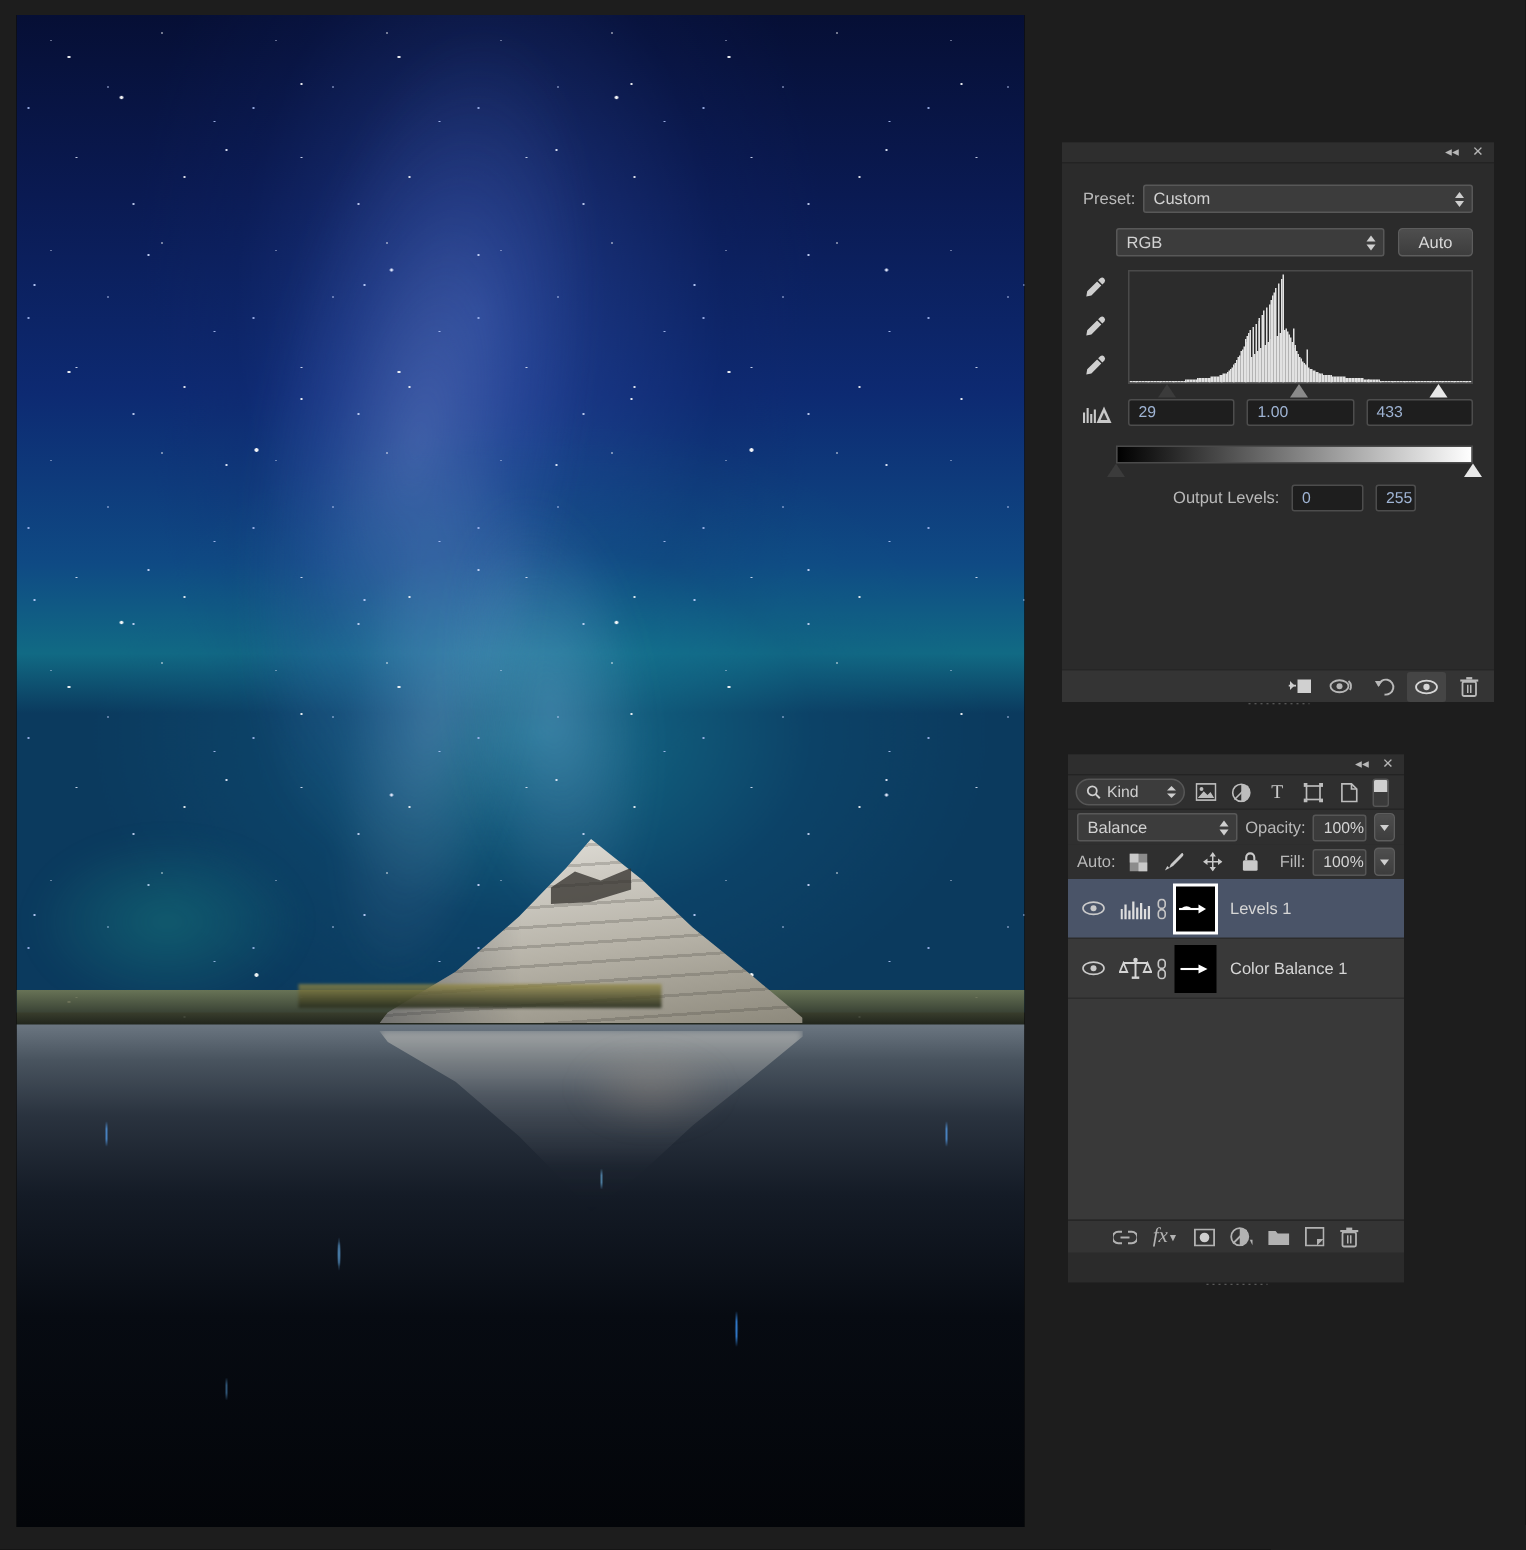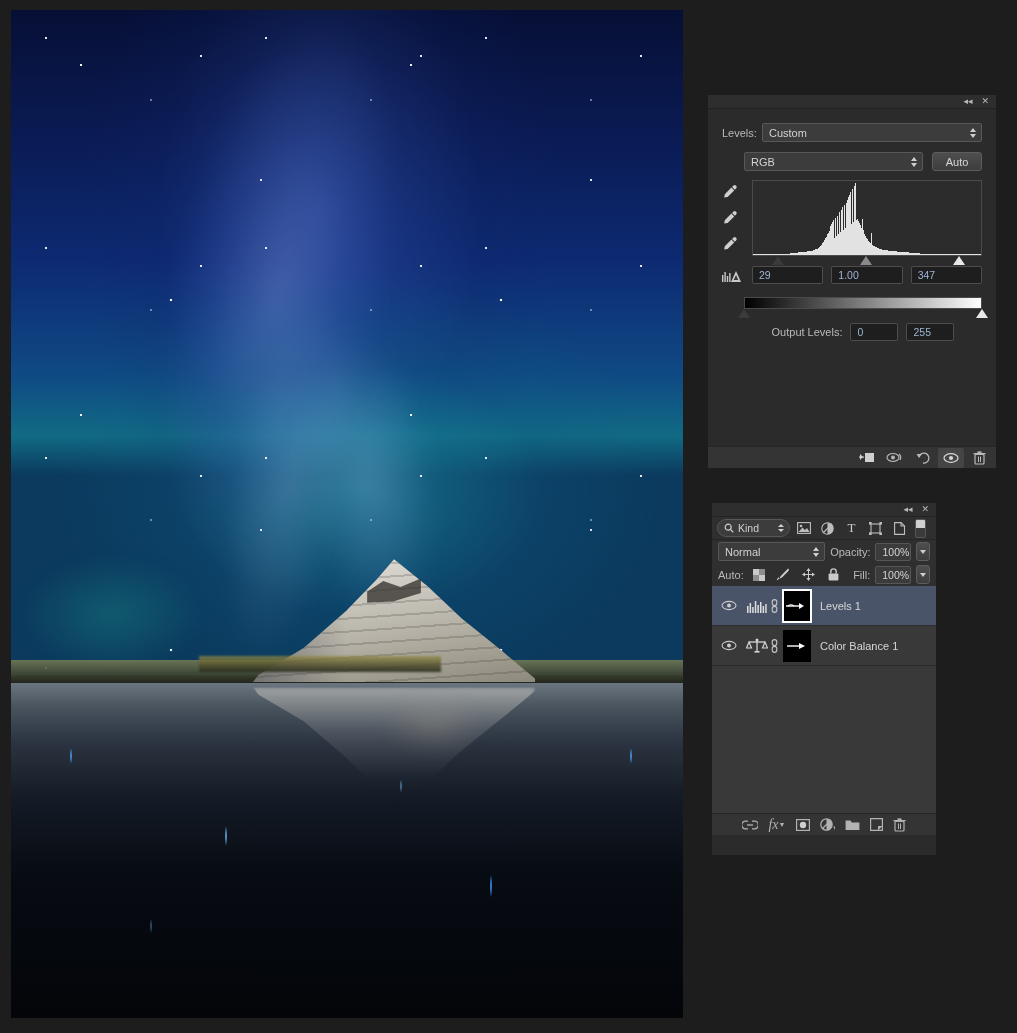--- a/index.html
+++ b/index.html
@@ -353,21 +353,21 @@
   <div class="panel-topbar">
     <span class="ctrl-btn">◂◂</span>
     <span class="ctrl-btn">✕</span>
   </div>
 
 
 
   <div class="prop-body">
 
     <div class="row" style="padding:4px 14px 0 14px;">
-      <span class="lbl" style="width:40px;">Levels:</span>
+      <span class="lbl" style="width:40px;">Preset:</span>
       <div class="select" style="flex:1;">
         <span>Custom</span>
         <span class="arrows">
             <b class="up"></b>
             <b class="dn"></b>
           </span>
       </div>
     </div>
 
     <div class="row" style="padding:10px 14px 0 36px; gap:9px;">
@@ -674,35 +674,35 @@
               <rect x="2.4" y="3" width="1.4" height="10"></rect>
             <rect x="4.8" y="7" width="1.4" height="6"></rect>
               <rect x="7.2" y="4" width="1.4" height="9"></rect>
           </g>
           <path d="M14 2 L19 13 L9 13 Z" fill="#c9c9c9"></path>
             <path d="M14 6 L16.3 11 L11.7 11 Z" fill="#3a3a3a"></path>
         </svg>
       </span>
       <div class="field" style="flex:1;">29</div>
       <div class="field" style="flex:1;">1.00</div>
-      <div class="field" style="flex:1;">347</div>
+      <div class="field" style="flex:1;">433</div>
     </div>
 
     <div style="padding:13px 14px 0 36px;">
       <div class="gradbar"></div>
       <div class="slider-track" id="outSliders">
           <span class="hdl black" style="left:0px;"></span>
           <span class="hdl white" style="left:238px;"></span>
         </div>
     </div>
 
     <div class="row" style="padding:4px 14px 0 36px; gap:8px; justify-content:center;">
       <span class="lbl">Output Levels:</span>
       <div class="field" style="width:48px;">0</div>
-      <div class="field" style="width:48px;">255</div>
+      <div class="field" style="width:27px;">255</div>
     </div>
   </div>
 
   <div class="panel-footbar">
     <span class="foot-icon">
       <svg width="16" height="14" viewBox="0 0 16 14">
           <rect x="6" y="2" width="9" height="9" fill="#d0d0d0"></rect>
           <path d="M1 3 L4 6 L1 9 Z" fill="#cfcfcf"></path>
           <rect x="0" y="5.5" width="5" height="1.2" fill="#cfcfcf"></rect>
         </svg>
@@ -787,21 +787,21 @@
       <svg width="12" height="13" viewBox="0 0 12 13">
           <path d="M0.6 0.6 H7 L10.5 4 V12.4 H0.6 Z" fill="none" stroke="#bdbdbd" stroke-width="1.1"></path>
           <path d="M7 0.6 V4 H10.5" fill="none" stroke="#bdbdbd" stroke-width="1.1"></path>
         </svg>
     </span>
     <span class="toggle-sw"></span>
   </div>
 
   <div class="blend-row">
     <div class="select" style="width:113px;">
-      <span>Normal</span>
+      <span>Balance</span>
       <span class="arrows">
           <b class="up"></b>
           <b class="dn"></b>
         </span>
     </div>
     <span class="lbl">Opacity:</span>
     <div class="field" style="width:37px;color:#d4d4d4;background:#3b3b3b;border-color:#565656;">100%</div>
     <div class="btn" style="width:15px;">
         <b style="display:block;width:0;height:0;border-left:3.5px solid transparent;border-right:3.5px solid transparent;border-top:4px solid #cfcfcf;"></b>
       </div>

